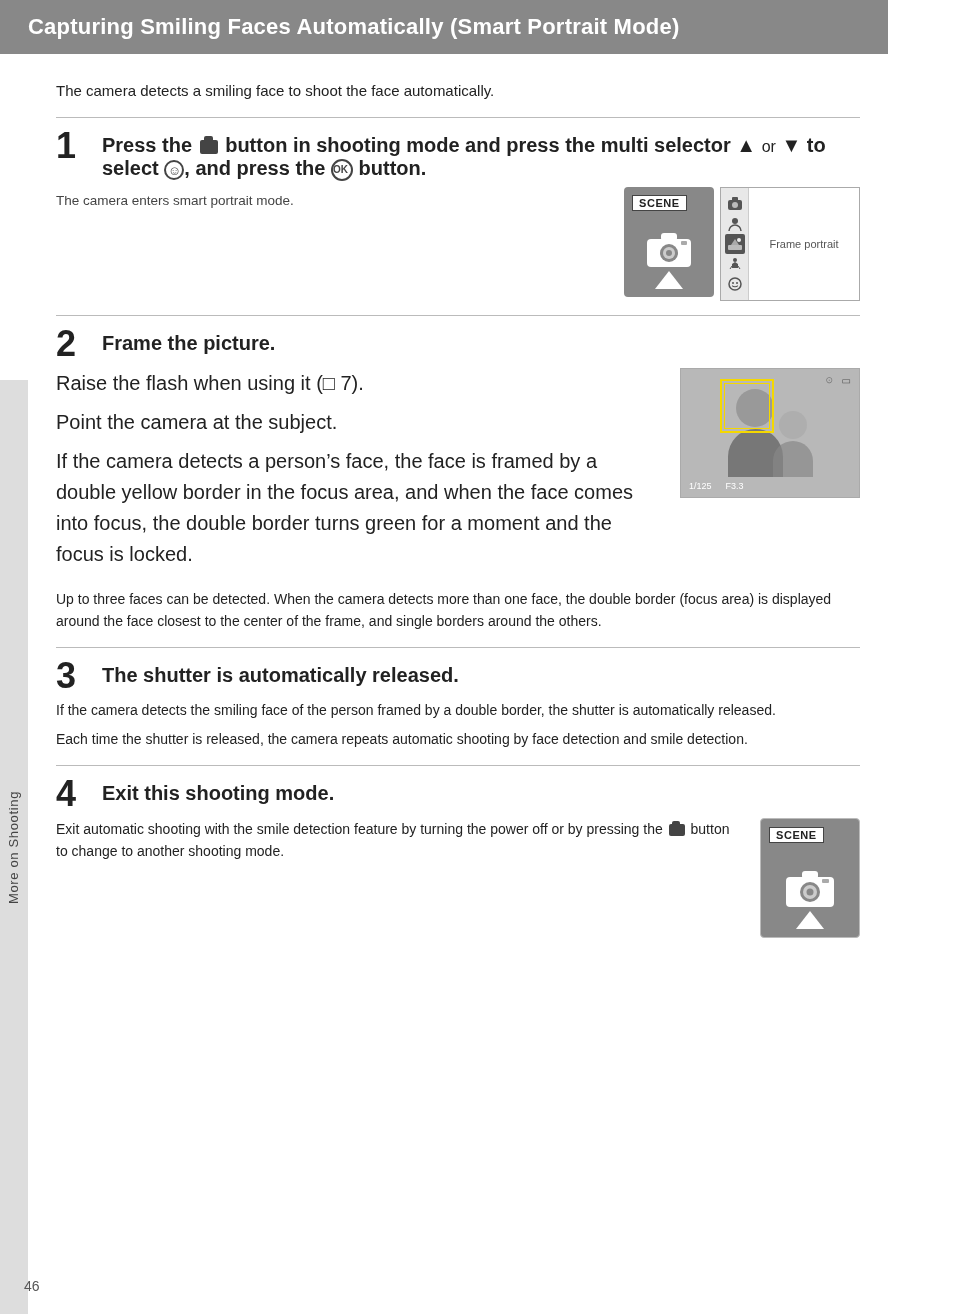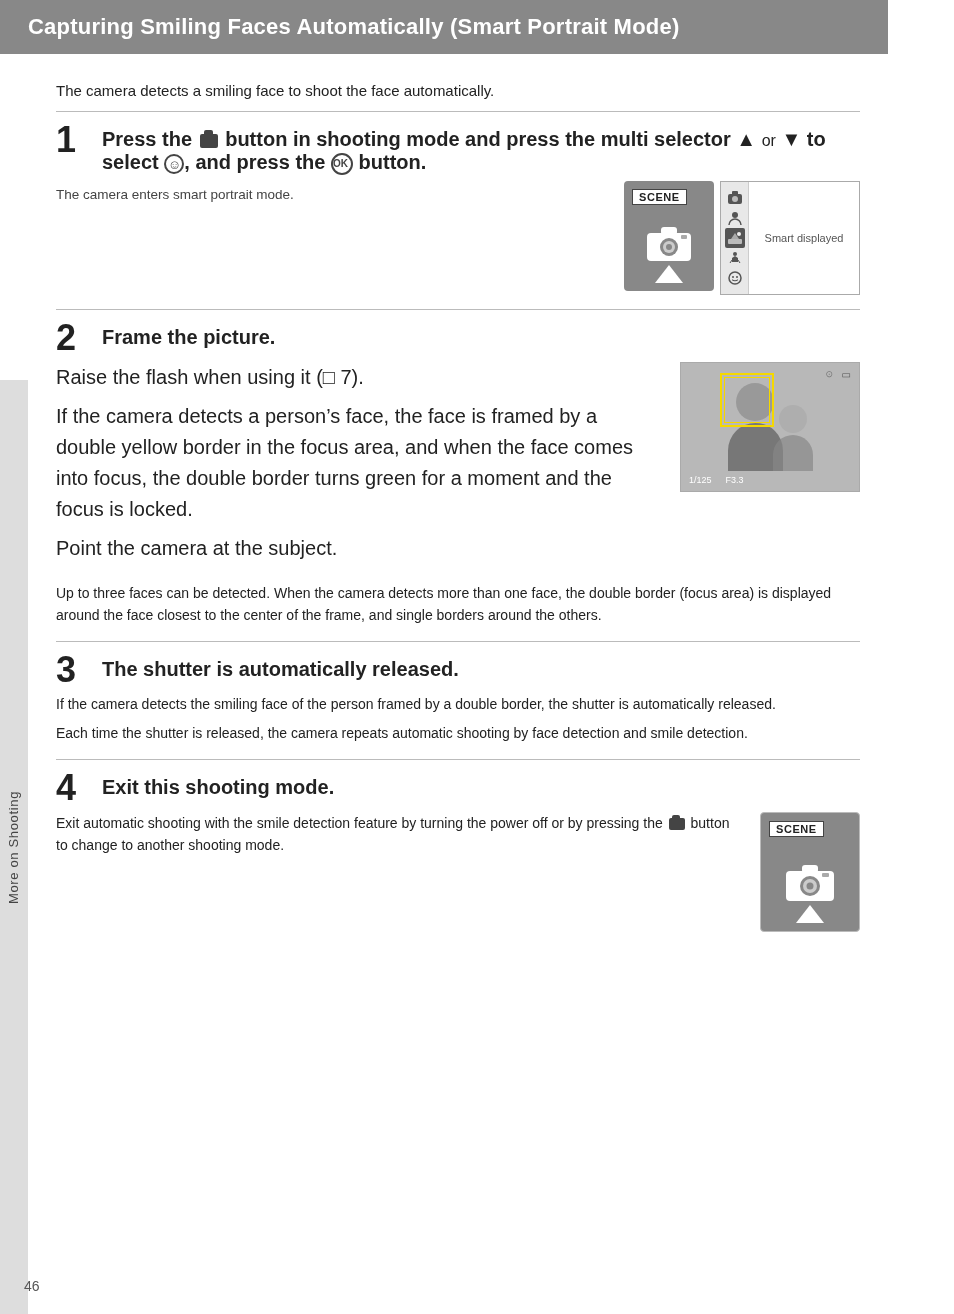--- a/index.html
+++ b/index.html
@@ -56,21 +56,21 @@
 
     
     .main-content {
       margin-left: 28px;
       padding: 18px 28px 18px 28px;
     }
 
     .intro-text {
       font-size: 15px;
       color: #222;
-      margin-bottom: 12px;
+      margin-bottom: 18px;
       margin-top: 10px;
     }
 
     
     .step {
       border-top: 1.5px solid #bbb;
       padding-top: 14px;
       margin-bottom: 0;
     }
 
@@ -452,39 +452,39 @@
               <div class="menu-icon-item">
                 <svg width="16" height="16" viewBox="0 0 16 16" fill="none">
                     <circle cx="8" cy="8" r="6" stroke="#555" stroke-width="1.5"></circle>
                     <circle cx="6" cy="7" r="1" fill="#555"></circle>
                     <circle cx="10" cy="7" r="1" fill="#555"></circle>
                     <path d="M5.5 10c.7 1 4.3 1 5 0" stroke="#555" stroke-width="1.2" fill="none" stroke-linecap="round"></path>
                   </svg>
               </div>
             </div>
             <div class="menu-content-col">
-              <span class="smart-portrait-text">Smart displayed</span>
+              <span class="smart-portrait-text">Frame portrait</span>
             </div>
           </div>
         </div>
       </div>
     </div>
 
     <div class="step">
       <div class="step-header">
         <span class="step-number">2</span>
         <span class="step-title">Frame the picture.</span>
       </div>
       <div class="step2-content">
         <div class="step2-text">
           <p>
             Raise the flash when using it (□ 7).
           </p>
+          <p>Point the camera at the subject.</p>
           <p>If the camera detects a person’s face, the face is framed by a double yellow border in the focus area, and when the face comes into focus, the double border turns green for a moment and the focus is locked.</p>
-          <p>Point the camera at the subject.</p>
         </div>
 
         <div class="camera-viewfinder">
 
           <span class="battery-icon-top">▭</span>
 
           <span class="viewfinder-corner-icon" style="top:6px;right:26px;font-size:9px;color:#777;">⊙</span>
 
           <div class="person-silhouette">
             <div class="person" style="position:relative;">

